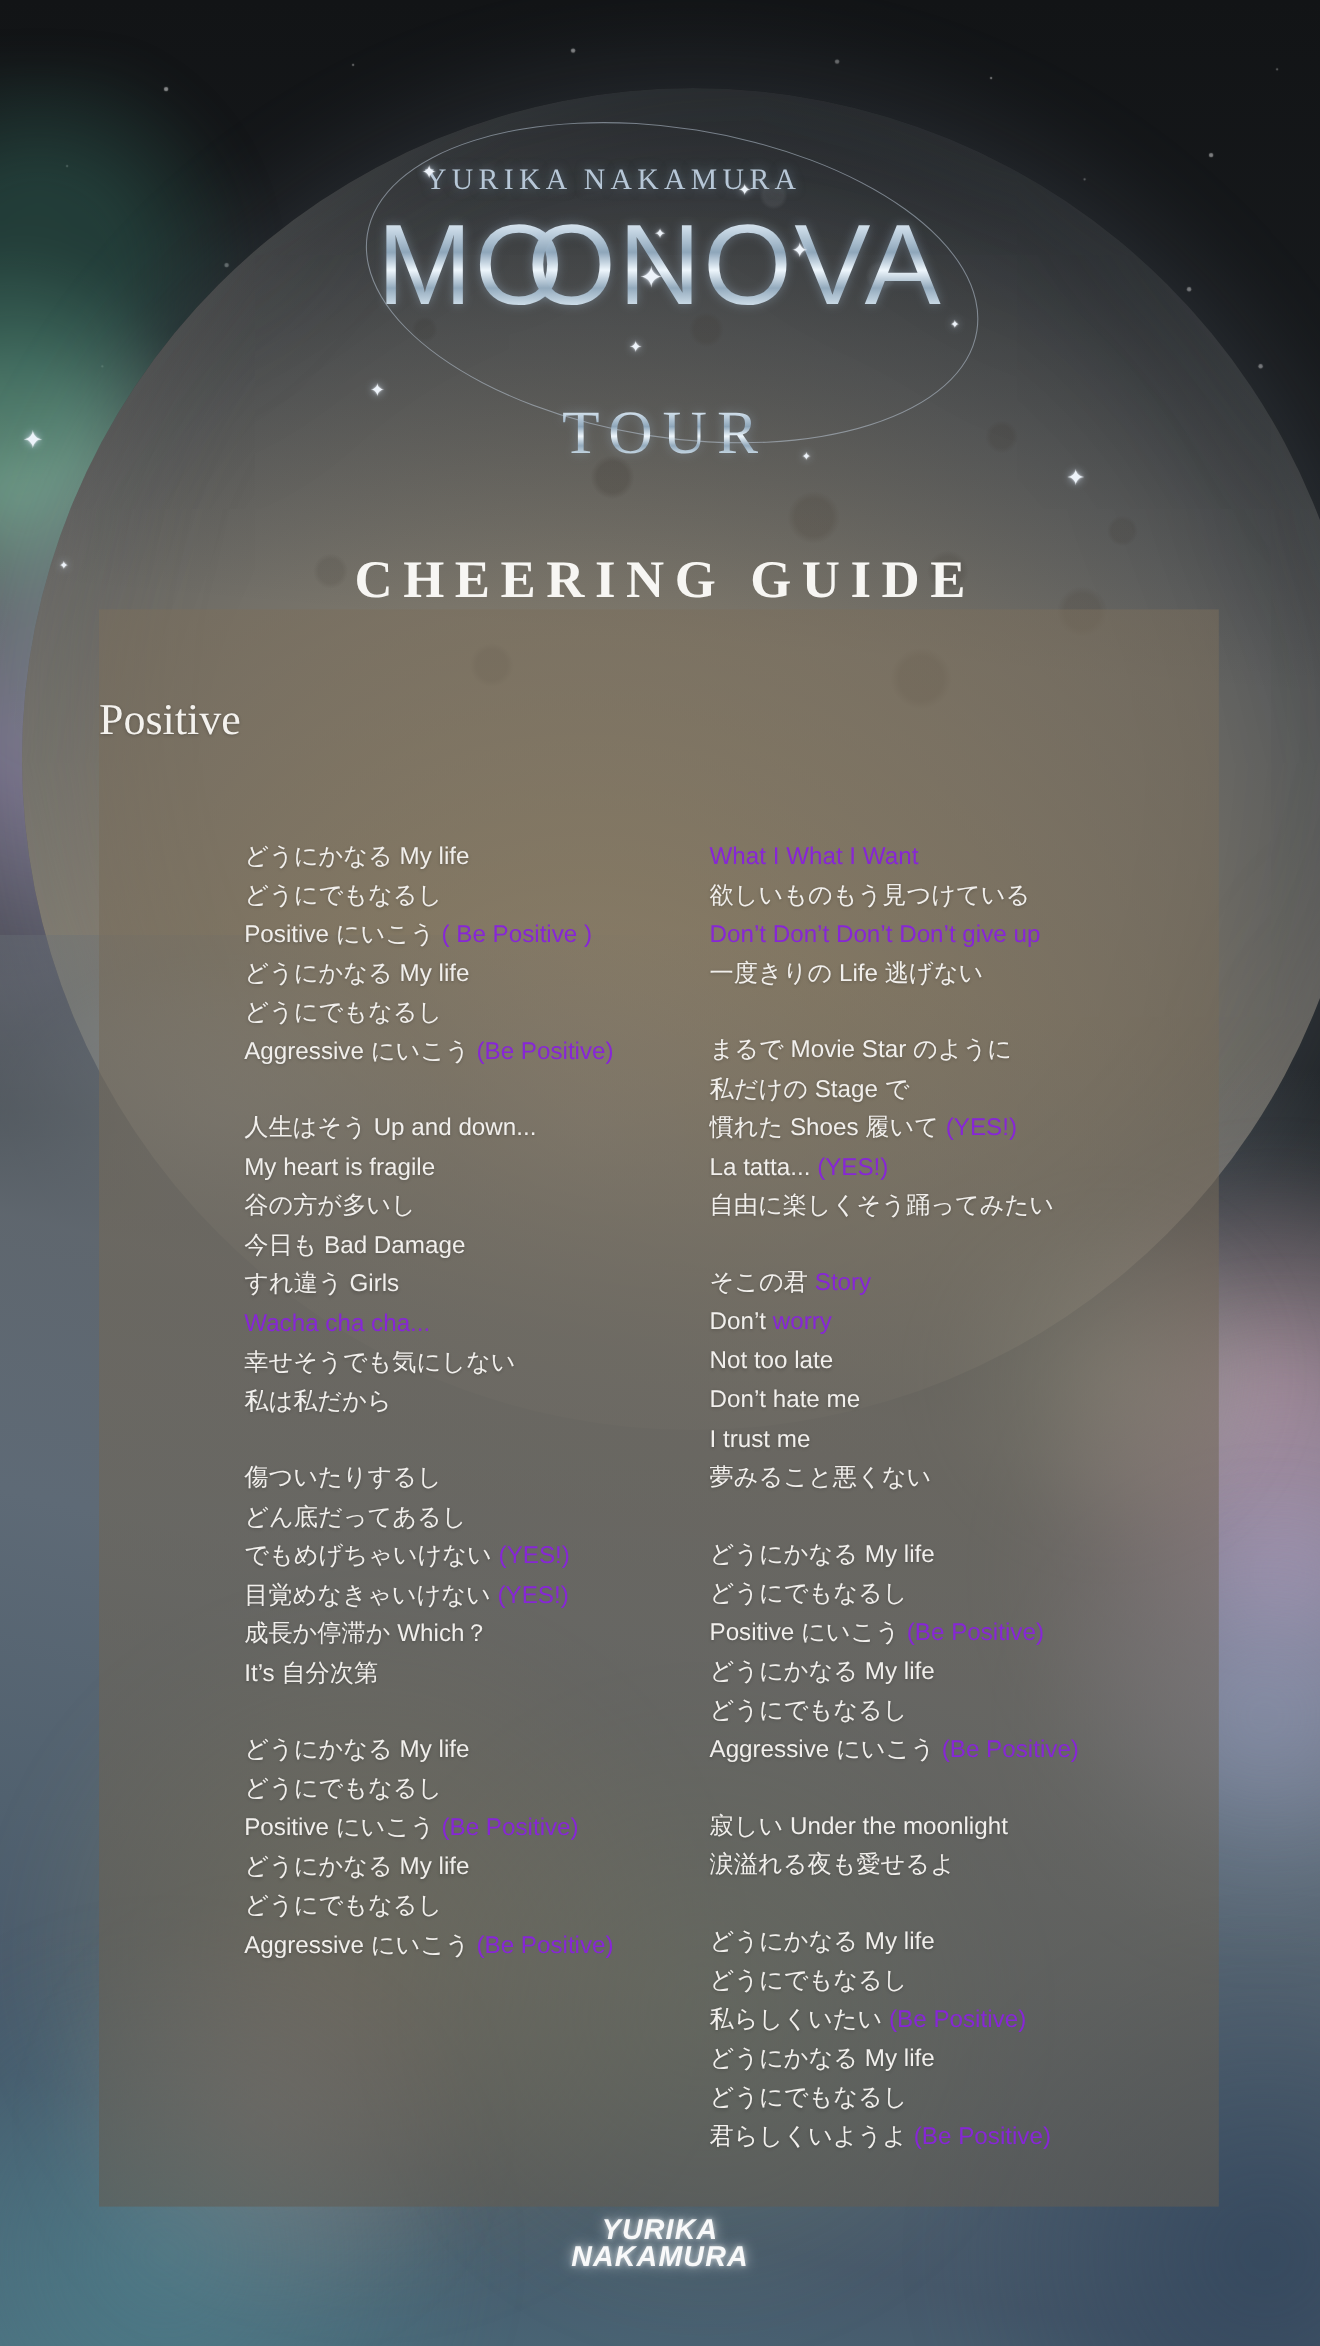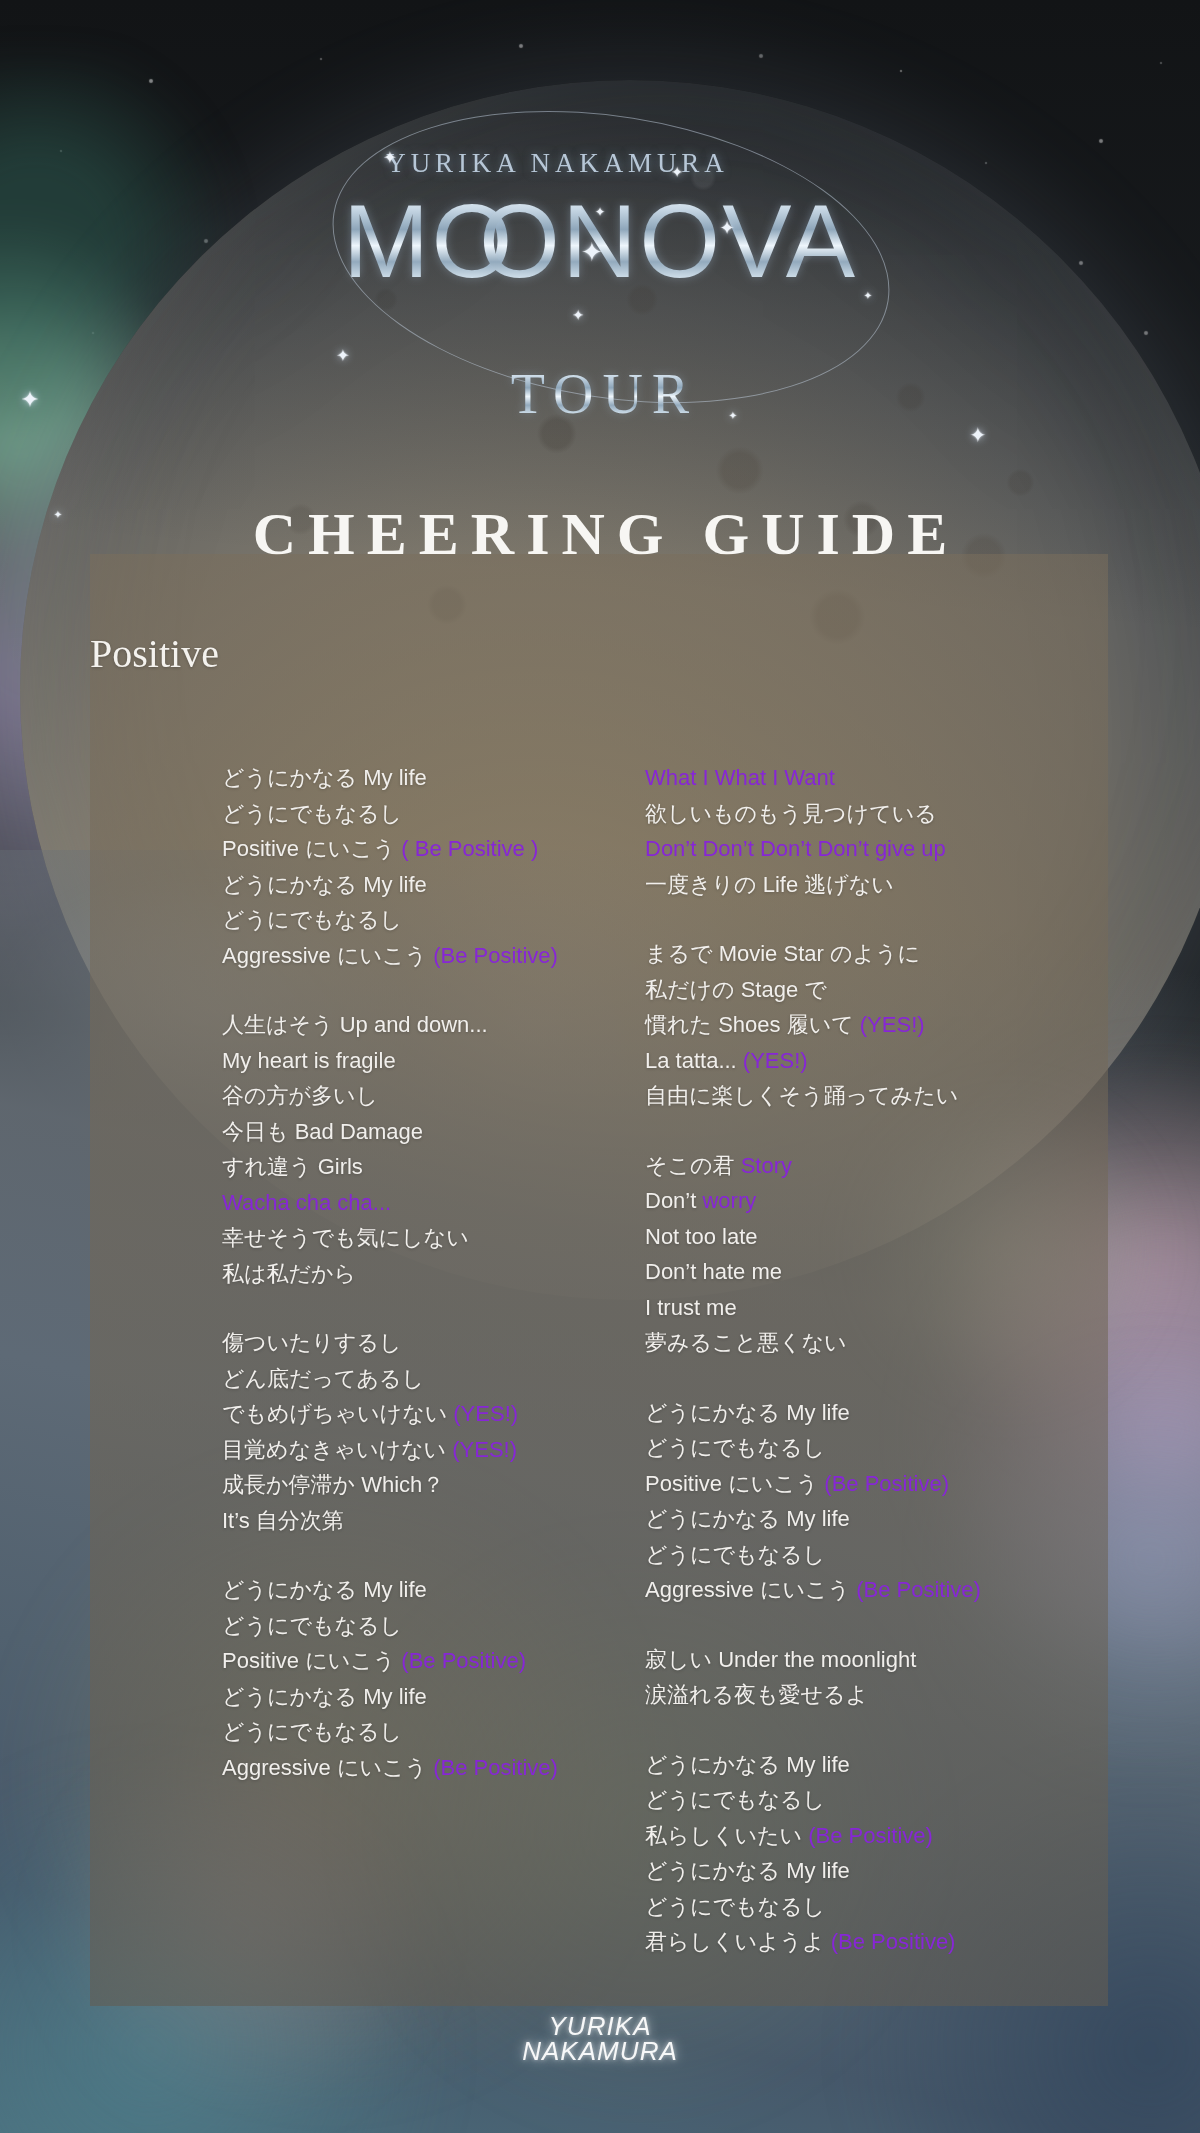--- a/index.html
+++ b/index.html
@@ -78,39 +78,39 @@
        font-family:"Liberation Serif","DejaVu Serif",serif;font-size:56px;letter-spacing:.16em;text-indent:.16em;margin-top:44px;}
   .chrome{background:linear-gradient(180deg,#f2f8fd 6%,#c9d9e6 22%,#8ea6ba 40%,#eef6fc 54%,#93aabd 68%,#d8e6f0 84%,#aebfcf 100%);
        -webkit-background-clip:text;background-clip:text;color:transparent;
        filter:drop-shadow(0 0 5px rgba(170,195,220,.35));}
   .sky-decor{position:absolute;left:0;top:0;width:1200px;height:700px;}
   .sparkle{position:absolute;transform:translate(-50%,-50%);color:#edf3fa;line-height:1;
        text-shadow:0 0 8px rgba(210,225,245,.95),0 0 2px #fff;}
 
   
   .heading-guide{position:absolute;left:0;top:500px;width:1200px;text-align:center;
-       font-family:"Liberation Serif","DejaVu Serif",serif;font-weight:700;font-size:60px;
+       font-family:"Liberation Serif","DejaVu Serif",serif;font-weight:700;font-size:48px;
        letter-spacing:.2em;text-indent:.2em;color:#f7f6f3;}
 
   
   .panel{position:absolute;left:90px;top:554px;width:1018px;height:1452px;
        background:linear-gradient(180deg, rgba(122,110,92,.55) 0%, rgba(112,102,86,.58) 55%, rgba(98,92,82,.60) 100%);}
   .song-title{position:absolute;left:0;top:76px;width:100%;text-align:left;
        font-family:"Liberation Serif","DejaVu Serif",serif;font-size:40px;color:#f4f2ee;
        text-shadow:0 1px 3px rgba(30,30,30,.3);}
   .col{position:absolute;top:206px;font-size:22px;line-height:35.5px;color:#f1efec;
        text-shadow:0 1px 3px rgba(20,20,20,.25);white-space:nowrap;}
   .col-left{left:132px;}
   .col-right{left:555px;}
   .verse{margin-bottom:34px;}
   .seg.accent{color:var(--accent,#8726d6);text-shadow:none;}
 
   
   .footer{position:absolute;left:0;top:2014px;width:1200px;text-align:center;
-       font-style:italic;font-weight:400;font-size:26px;line-height:25px;letter-spacing:.04em;
+       font-style:italic;font-weight:700;font-size:26px;line-height:25px;letter-spacing:.04em;
        color:rgba(255,255,255,.93);
        text-shadow:0 0 12px rgba(240,245,250,.75),0 0 4px rgba(255,255,255,.5);}
 </style>
 </head>
 <body>
 
 <div class="page">
 
   <div class="sky"></div>
   <div class="stardots"></div>

